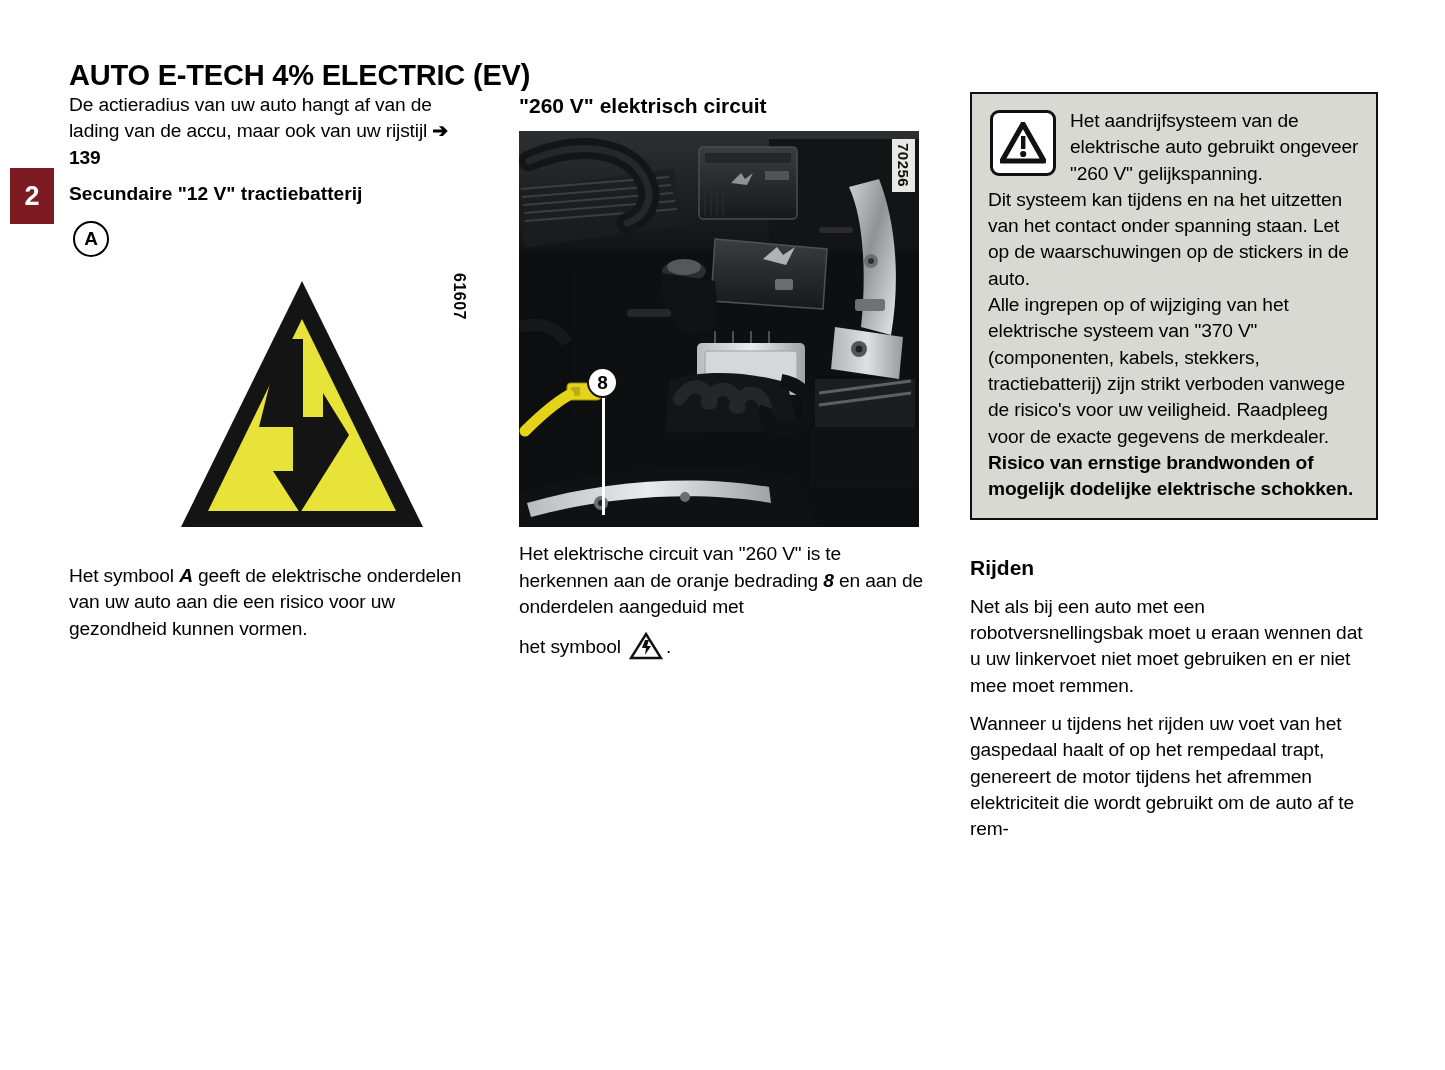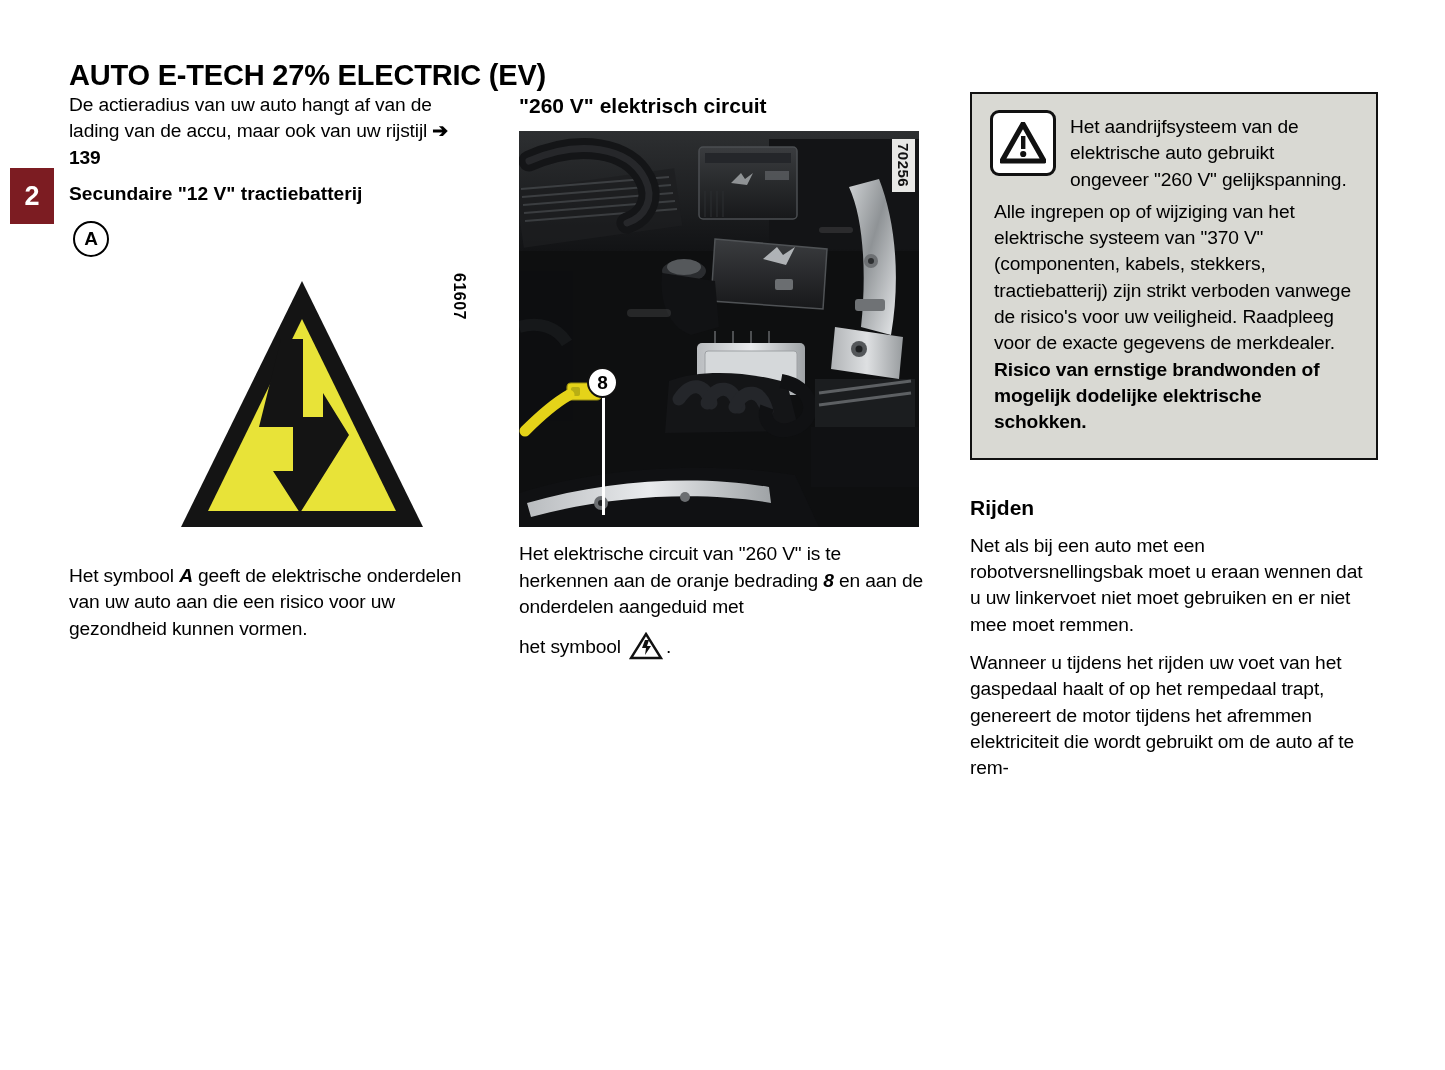--- a/index.html
+++ b/index.html
@@ -159,21 +159,21 @@
 
   
   .warn-box {
     position: relative;
     background: #d9d9d3;
     border: 2.5px solid #111;
     padding: 14px 16px 16px 16px;
     margin-bottom: 34px;
   }
   .warn-box p {
-    margin: 6px;
+    margin: 0;
     font-size: 19.2px;
     line-height: 1.37;
     letter-spacing: -0.15px;
   }
   .warn-icon {
     float: left;
     width: 66px;
     height: 66px;
     margin: 2px 14px 2px 2px;
     background: #ffffff;
@@ -187,21 +187,21 @@
   .warn-rest { clear: both; }
   .warn-strong { font-weight: 700; }
 </style>
 </head>
 <body>
 
 <div class="page">
 
   <div class="chapter-tab">2</div>
 
-  <h1 class="page-title">AUTO E-TECH 27% ELECTRIC (EV)</h1>
+  <h1 class="page-title">AUTO E-TECH 4% ELECTRIC (EV)</h1>
 
   <div class="col col-1">
 
     <p class="body tight"><span>De actieradius van uw auto hangt af van de lading van de accu, maar ook van uw rijstijl </span><span class="arrow-glyph">➔</span><span class="bold"> 139</span></p>
 
     <h2 class="sub">Secundaire "12 V" tractiebatterij</h2>
 
 
     <div class="circle-sym">A</div>
 
@@ -369,20 +369,21 @@
 
     <div class="warn-box">
       <div class="warn-icon">
         <svg width="46" height="42" viewBox="0 0 46 42" xmlns="http://www.w3.org/2000/svg">
           <polygon points="23,2 44,39 2,39" fill="none" stroke="#111" stroke-width="5.2" stroke-linejoin="round"></polygon>
           <rect x="21" y="14" width="4.4" height="13" fill="#111"></rect>
           <circle cx="23.2" cy="32" r="3.1" fill="#111"></circle>
         </svg>
       </div>
       <p class="warn-lead">Het aandrijfsysteem van de elektrische auto gebruikt ongeveer "260 V" gelijkspanning.</p>
+      <p class="warn-rest">Dit systeem kan tijdens en na het uitzetten van het contact onder spanning staan. Let op de waarschuwingen op de stickers in de auto.</p>
       <p class="warn-rest"><span>Alle ingrepen op of wijziging van het elektrische systeem van "370 V" (componenten, kabels, stekkers, tractiebatterij) zijn strikt verboden vanwege de risico's voor uw veiligheid. Raadpleeg voor de exacte gegevens de merkdealer. </span><span class="warn-strong">Risico van ernstige brandwonden of mogelijk dodelijke elektrische schokken.</span></p>
     </div>
 
     <h2 class="head">Rijden</h2>
 
     <p class="body">Net als bij een auto met een robotversnellingsbak moet u eraan wennen dat u uw linkervoet niet moet gebruiken en er niet mee moet remmen.</p>
     <p class="body">Wanneer u tijdens het rijden uw voet van het gaspedaal haalt of op het rempedaal trapt, genereert de motor tijdens het afremmen elektriciteit die wordt gebruikt om de auto af te rem-</p>
   </div>
 
   <div class="footer">22 - Ken uw auto</div>

